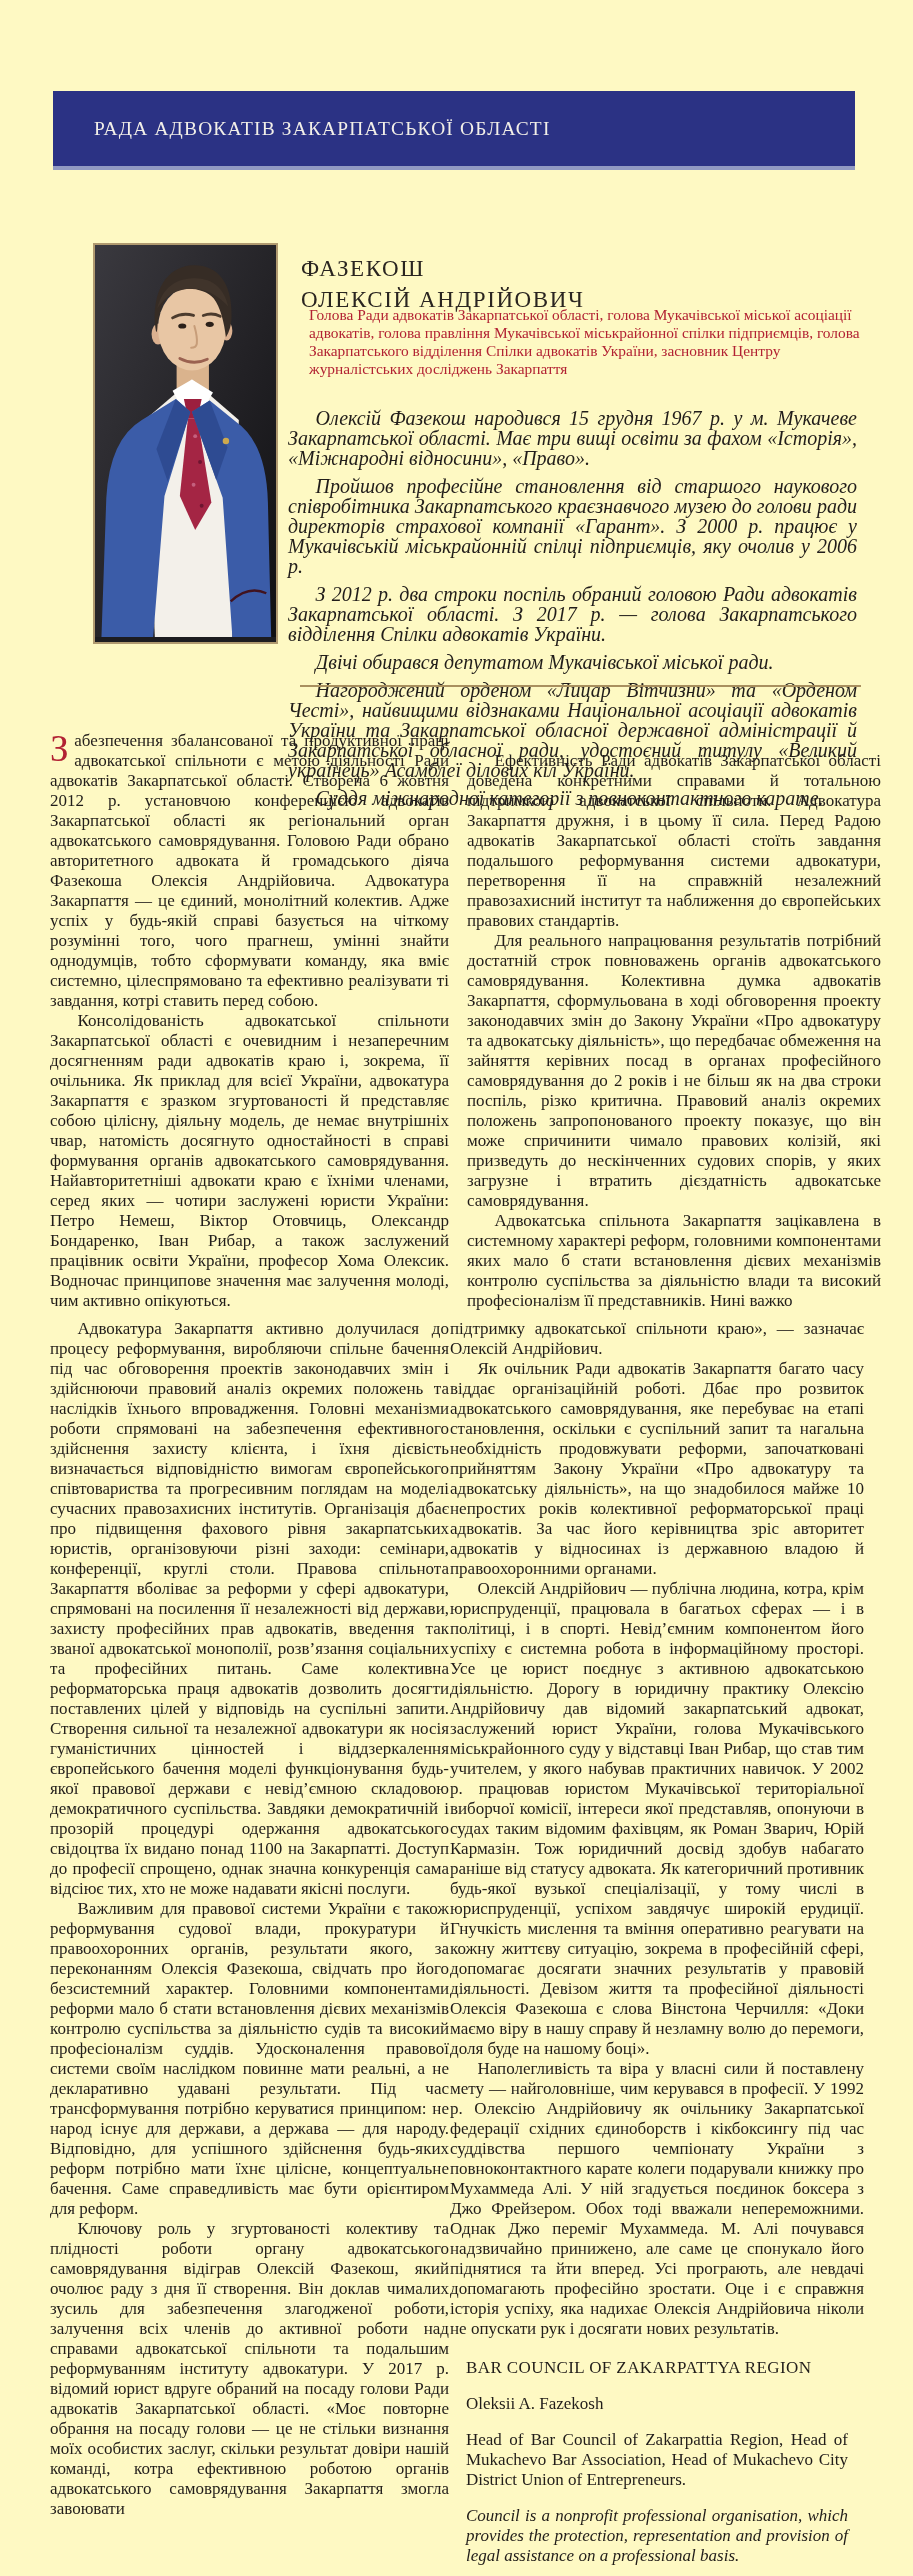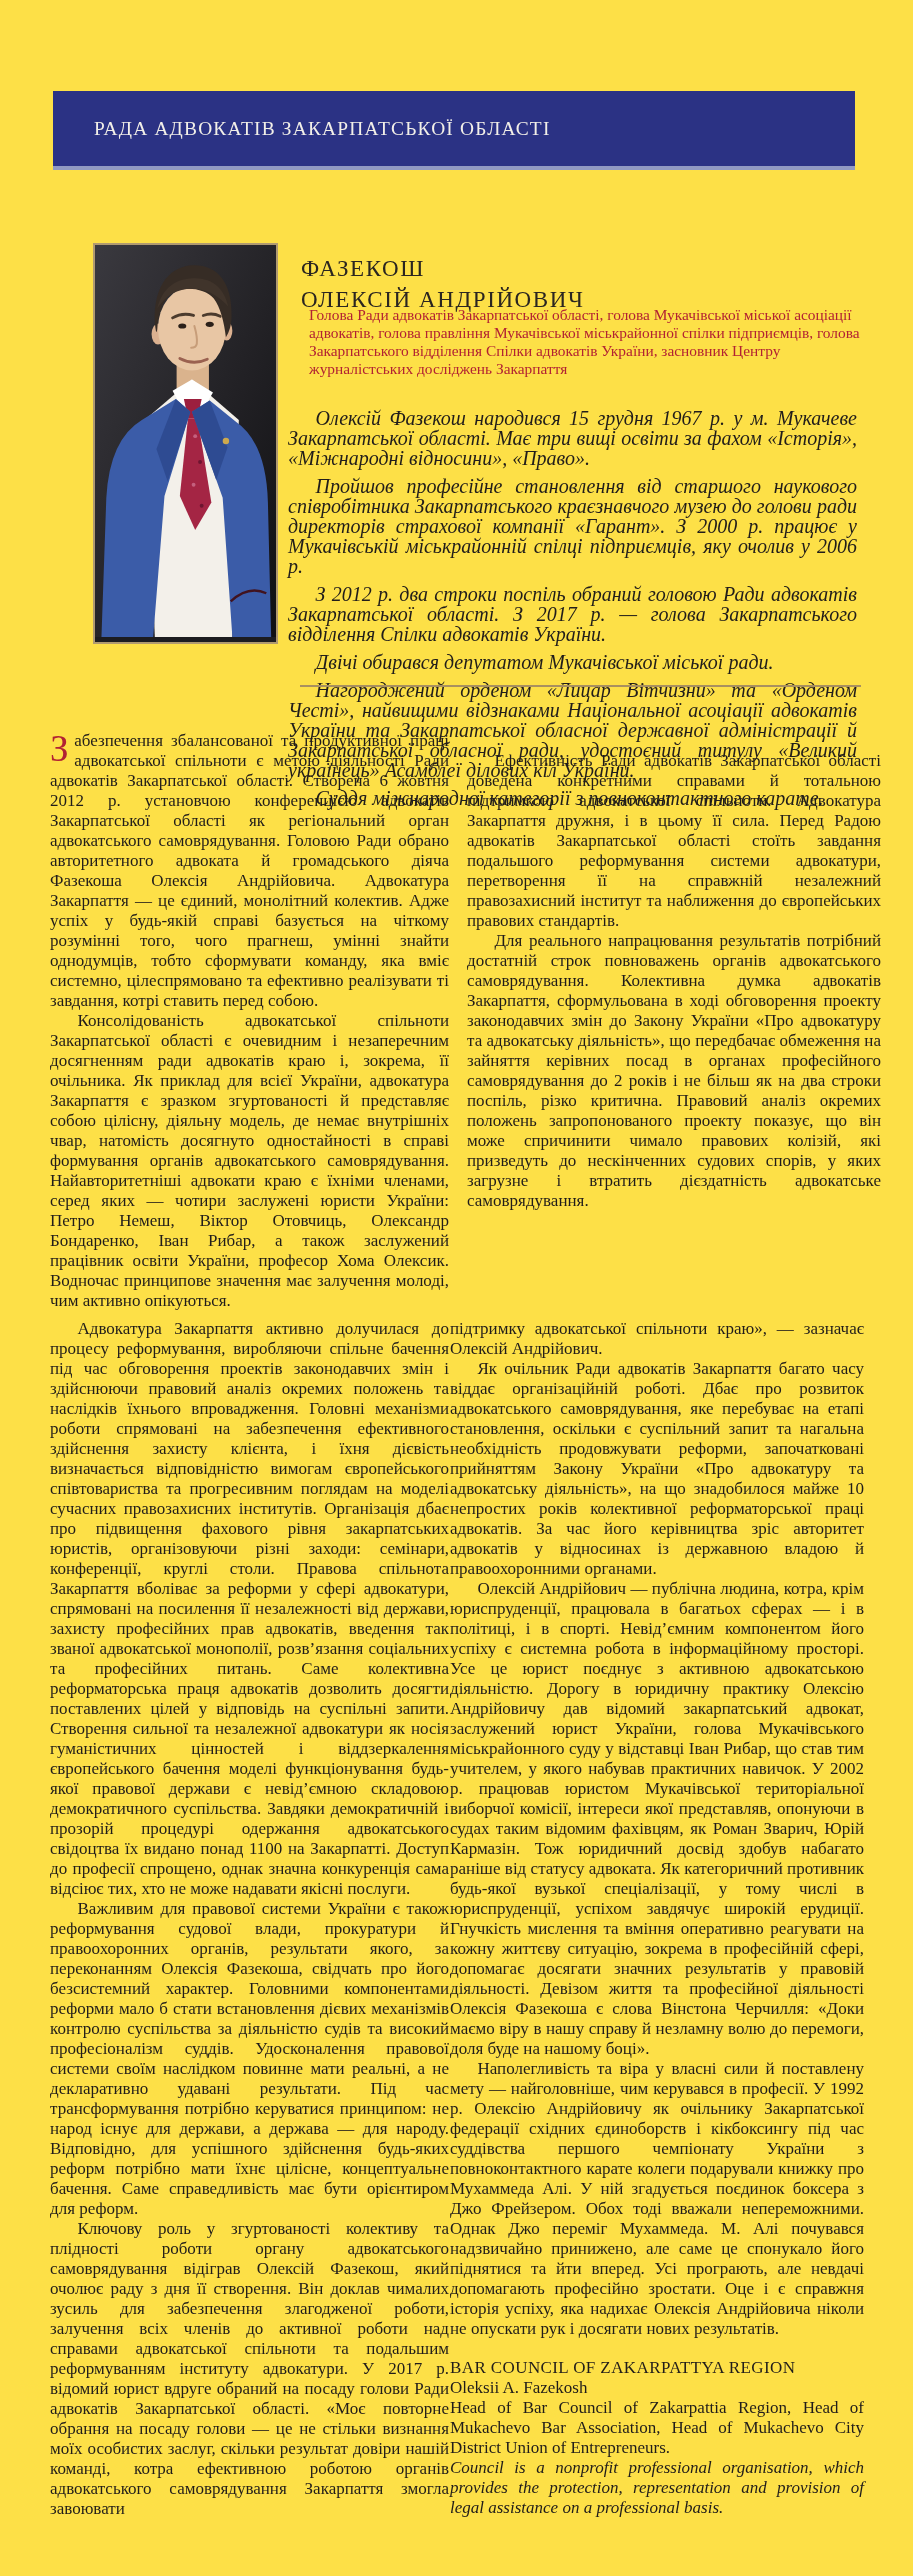--- a/index.html
+++ b/index.html
@@ -1,17 +1,17 @@
 <!DOCTYPE html>
 <html style="font-size:13px"><head>
 <meta charset="utf-8">
 <style>
   html,body{margin:0;padding:0;}
   body{background:#f7f4eb;font-family:"Liberation Serif","DejaVu Serif",serif;}
-  .page{position:relative;width:914px;height:2576px;background:#fde047;overflow:hidden;margin:0 auto;}
+  .page{position:relative;width:914px;height:2576px;background:#fef9c3;overflow:hidden;margin:0 auto;}
 
   
   .banner{position:absolute;left:53px;top:91px;width:802px;height:79px;
           background:#2b3284;border-bottom:4px solid #9199c2;box-sizing:border-box;}
   .banner-title{color:#f2efe8;font-size:19.4px;letter-spacing:1.2px;line-height:75px;
                 padding-left:41px;white-space:nowrap;}
 
   
   .photo-frame{position:absolute;left:93px;top:243px;width:181px;height:397px;margin:0;
                border:2.4px solid #b09a70;background:#1c1c20;}
@@ -35,21 +35,21 @@
   .c1l{left:50px;top:731px;width:399px;}
   .c1r{left:467px;top:731px;width:414px;margin-top:20px;}
   .c2l{left:50px;top:1319px;width:399px;}
   .c2r{left:450px;top:1319px;width:414px;}
   .col p.para{margin:0;font-size:17px;line-height:20px;text-align:justify;text-indent:27.5px;}
   .col p.para.cont{text-indent:0;}
   .dropcap{float:left;color:#b22233;font-size:37px;line-height:32px;padding:1.6px 5.7px 0 0;}
 
   
   .english{margin-top:19.4px;}
-  .english p{margin:0;font-size:17px;line-height:20px;color:#211d1a;}
+  .english p{margin:16px;font-size:17px;line-height:20px;color:#211d1a;}
   .eng-heading{letter-spacing:0.4px;}
   .eng-role{text-align:justify;}
   .eng-note{font-style:italic;text-align:justify;}
 </style>
 </head>
 <body>
 
 <div class="page">
 
   <header class="banner">
@@ -115,20 +115,21 @@
 
   <div class="gold-rule"></div>
 
   <section class="col c1l">
       <p class="para cont"><span class="dropcap">З</span>абезпечення збалансованої та продуктивної праці адвокатської спільноти є метою діяльності Ради адвокатів Закарпатської області. Створена 6 жовтня 2012 р. установчою конференцією адвокатів Закарпатської області як регіональний орган адвокатського самоврядування. Головою Ради обрано авторитетного адвоката й громадського діяча Фазекоша Олексія Андрійовича. Адвокатура Закарпаття — це єдиний, монолітний колектив. Адже успіх у будь-якій справі базується на чіткому розумінні того, чого прагнеш, умінні знайти однодумців, тобто сформувати команду, яка вміє системно, цілеспрямовано та ефективно реалізувати ті завдання, котрі ставить перед собою.</p>
       <p class="para">Консолідованість адвокатської спільноти Закарпатської області є очевидним і незаперечним досягненням ради адвокатів краю і, зокрема, її очільника. Як приклад для всієї України, адвокатура Закарпаття є зразком згуртованості й представляє собою цілісну, діяльну модель, де немає внутрішніх чвар, натомість досягнуто одностайності в справі формування органів адвокатського самоврядування. Найавторитетніші адвокати краю є їхніми членами, серед яких — чотири заслужені юристи України: Петро Немеш, Віктор Отовчиць, Олександр Бондаренко, Іван Рибар, а також заслужений працівник освіти України, професор Хома Олексик. Водночас принципове значення має залучення молоді, чим активно опікуються.</p>
     </section>
   <section class="col c1r">
       <p class="para">Ефективність Ради адвокатів Закарпатської області доведена конкретними справами й тотальною підтримкою адвокатської спільноти. Адвокатура Закарпаття дружня, і в цьому її сила. Перед Радою адвокатів Закарпатської області стоїть завдання подальшого реформування системи адвокатури, перетворення її на справжній незалежний правозахисний інститут та наближення до європейських правових стандартів.</p>
       <p class="para">Для реального напрацювання результатів потрібний достатній строк повноважень органів адвокатського самоврядування. Колективна думка адвокатів Закарпаття, сформульована в ході обговорення проекту законодавчих змін до Закону України «Про адвокатуру та адвокатську діяльність», що передбачає обмеження на зайняття керівних посад в органах професійного самоврядування до 2 років і не більш як на два строки поспіль, різко критична. Правовий аналіз окремих положень запропонованого проекту показує, що він може спричинити чимало правових колізій, які призведуть до нескінченних судових спорів, у яких загрузне і втратить дієздатність адвокатське самоврядування.</p>
+      <p class="para">Адвокатська спільнота Закарпаття зацікавлена в системному характері реформ, головними компонентами яких мало б стати встановлення дієвих механізмів контролю суспільства за діяльністю влади та високий професіоналізм її представників. Нині важко</p>
     </section>
   <section class="col c2l">
       <p class="para">Адвокатура Закарпаття активно долучилася до процесу реформування, виробляючи спільне бачення під час обговорення проектів законодавчих змін і здійснюючи правовий аналіз окремих положень та наслідків їхнього впровадження. Головні механізми роботи спрямовані на забезпечення ефективного здійснення захисту клієнта, і їхня дієвість визначається відповідністю вимогам європейського співтовариства та прогресивним поглядам на моделі сучасних правозахисних інститутів. Організація дбає про підвищення фахового рівня закарпатських юристів, організовуючи різні заходи: семінари, конференції, круглі столи. Правова спільнота Закарпаття вболіває за реформи у сфері адвокатури, спрямовані на посилення її незалежності від держави, захисту професійних прав адвокатів, введення так званої адвокатської монополії, розв’язання соціальних та професійних питань. Саме колективна реформаторська праця адвокатів дозволить досягти поставлених цілей у відповідь на суспільні запити. Створення сильної та незалежної адвокатури як носія гуманістичних цінностей і віддзеркалення європейського бачення моделі функціонування будь-якої правової держави є невід’ємною складовою демократичного суспільства. Завдяки демократичній і прозорій процедурі одержання адвокатського свідоцтва їх видано понад 1100 на Закарпатті. Доступ до професії спрощено, однак значна конкуренція сама відсіює тих, хто не може надавати якісні послуги.</p>
       <p class="para">Важливим для правової системи України є також реформування судової влади, прокуратури й правоохоронних органів, результати якого, за переконанням Олексія Фазекоша, свідчать про його безсистемний характер. Головними компонентами реформи мало б стати встановлення дієвих механізмів контролю суспільства за діяльністю судів та високий професіоналізм суддів. Удосконалення правової системи своїм наслідком повинне мати реальні, а не декларативно удавані результати. Під час трансформування потрібно керуватися принципом: не народ існує для держави, а держава — для народу. Відповідно, для успішного здійснення будь-яких реформ потрібно мати їхнє цілісне, концептуальне бачення. Саме справедливість має бути орієнтиром для реформ.</p>
       <p class="para">Ключову роль у згуртованості колективу та плідності роботи органу адвокатського самоврядування відіграв Олексій Фазекош, який очолює раду з дня її створення. Він доклав чималих зусиль для забезпечення злагодженої роботи, залучення всіх членів до активної роботи над справами адвокатської спільноти та подальшим реформуванням інституту адвокатури. У 2017 р. відомий юрист вдруге обраний на посаду голови Ради адвокатів Закарпатської області. «Моє повторне обрання на посаду голови — це не стільки визнання моїх особистих заслуг, скільки результат довіри нашій команді, котра ефективною роботою органів адвокатського самоврядування Закарпаття змогла завоювати</p>
     </section>
 
   <section class="col c2r">
     <div>
         <p class="para cont">підтримку адвокатської спільноти краю», — зазначає Олексій Андрійович.</p>

